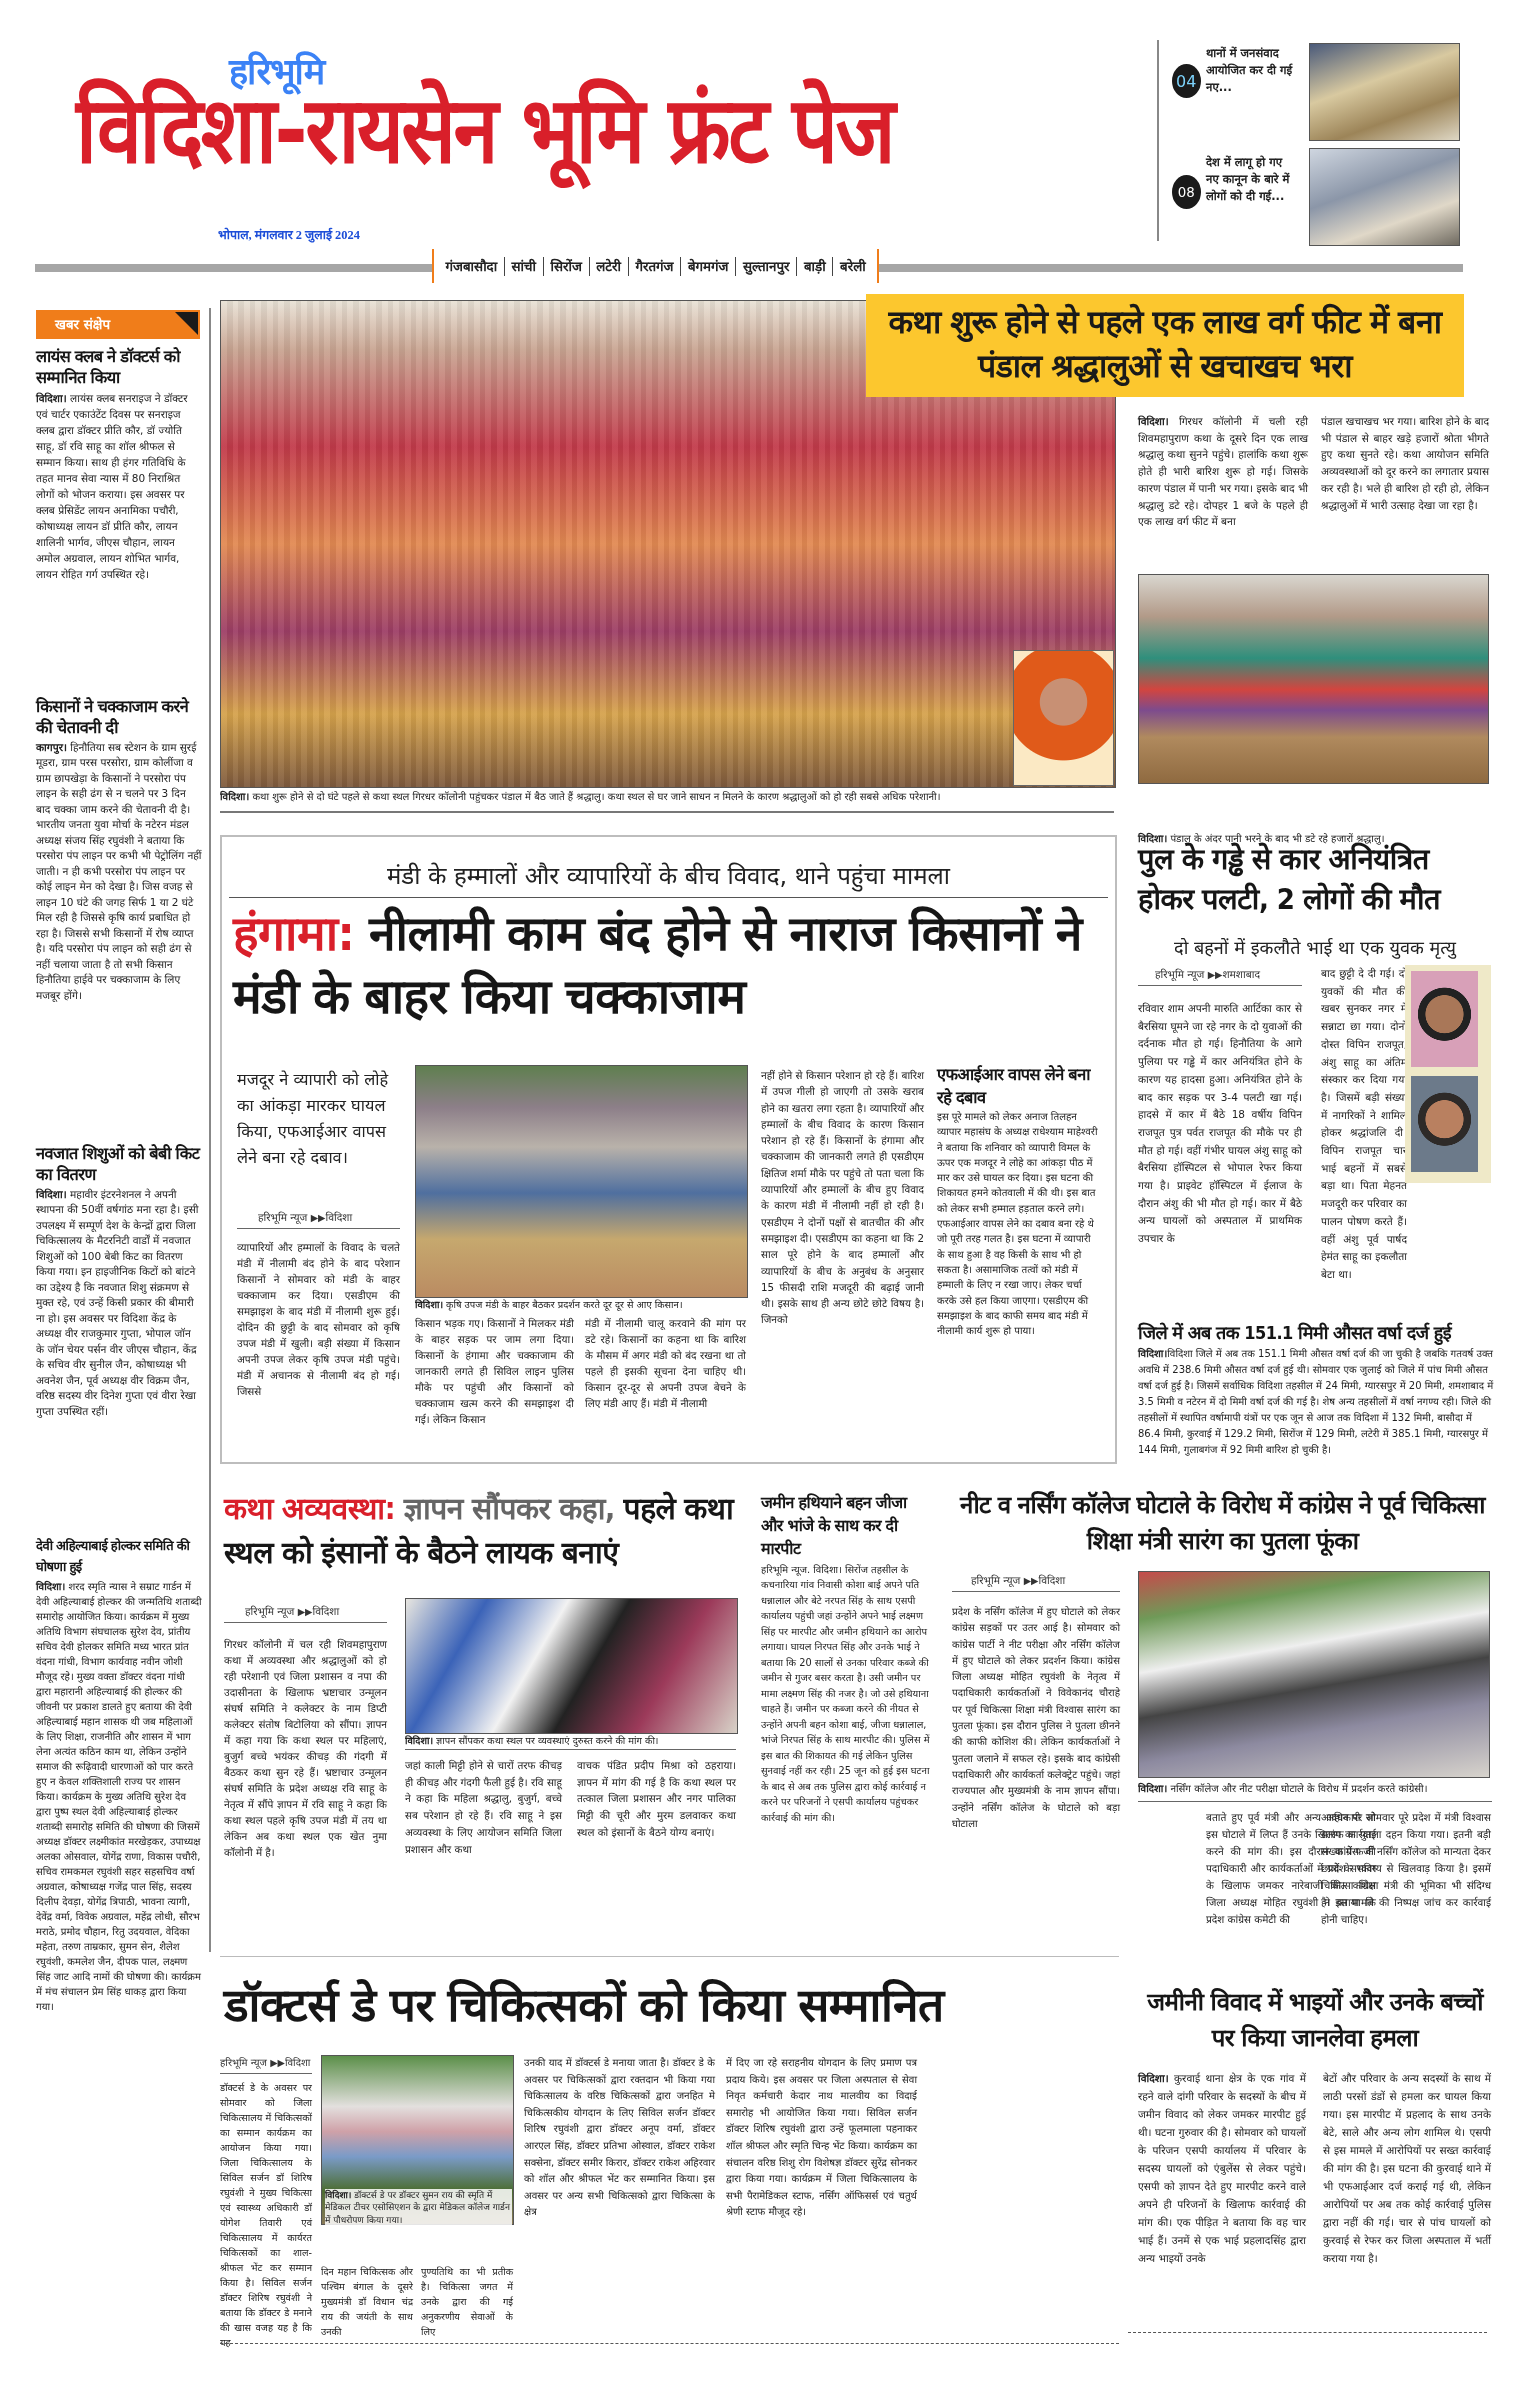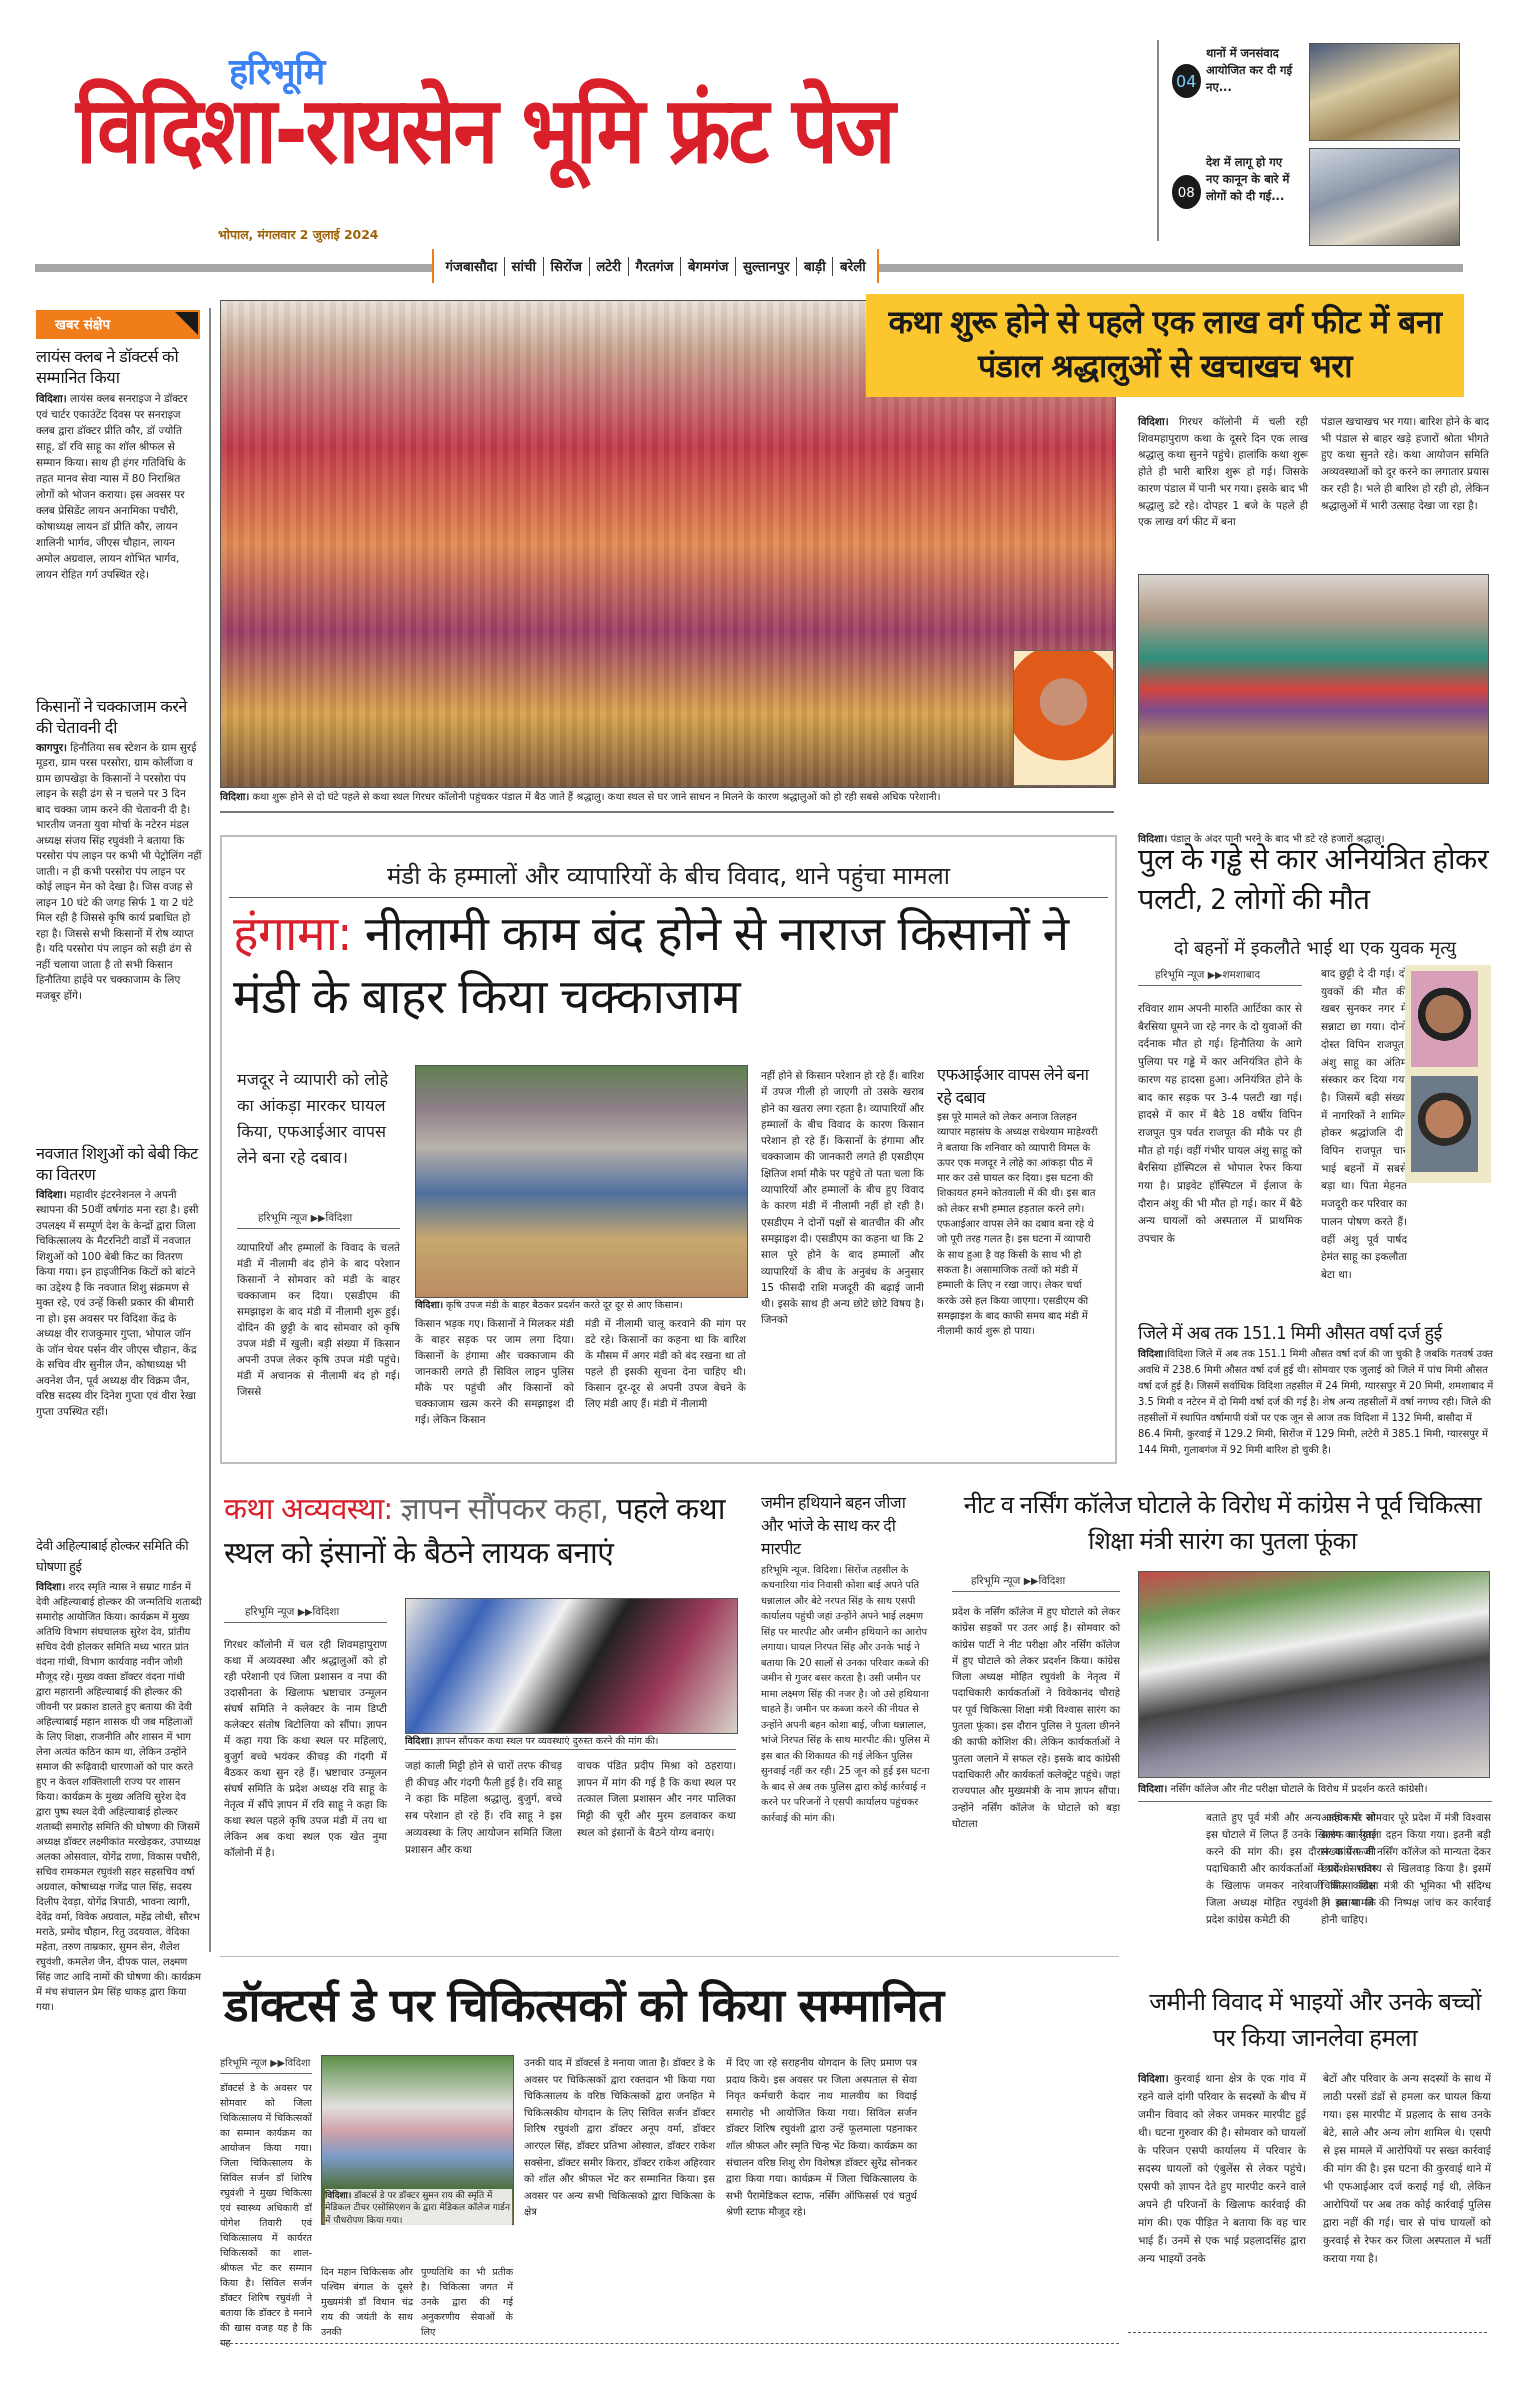--- a/index.html
+++ b/index.html
@@ -1,33 +1,33 @@
 <!DOCTYPE html>
 <html><head>
 <meta charset="utf-8">
 <style>
   html,body{margin:0;padding:0;background:#fff;}
   body{width:1524px;height:2399px;position:relative;overflow:hidden;font-family:"DejaVu Sans",sans-serif;color:#1a1a1a;}
   .abs{position:absolute;}
   .txt{font-size:11px;line-height:16.3px;text-align:justify;color:#222;}
   .txt b{font-weight:bold;}
-  .hl{font-family:"DejaVu Sans Condensed","DejaVu Sans",sans-serif;font-weight:normal;color:#161616;letter-spacing:-0.5px;}
+  .hl{font-family:"DejaVu Sans Condensed","DejaVu Sans",sans-serif;font-weight:bold;color:#161616;letter-spacing:-0.5px;}
   .photo{background:linear-gradient(135deg,#8a6a52,#c98e70 30%,#7a5d7a 55%,#c7b08a 80%,#5d7a58);border:1px solid #555;}
   .cap{font-size:10px;line-height:13.4px;color:#222;}
   .byline{font-size:10.5px;color:#333;border-bottom:1.9px solid #666;padding-bottom:3.8px;}
   .byline .arr{color:#333;font-size:9.6px;}
   .vrule{background:#888;width:1.9px;}
   .dash{border-top:1.9px dashed #555;}
 </style>
 </head>
 <body>
 
 <div class="abs" style="left:229px;top:46px;font-size:36px;font-weight:bold;color:#3b82f6;letter-spacing:-1px;">हरिभूमि</div>
 <div class="abs" style="left:76px;top:78px;font-size:92px;font-weight:bold;color:#d91f2a;letter-spacing:-2.9px;line-height:105px;white-space:nowrap;transform:scaleX(0.88);transform-origin:left;">विदिशा-रायसेन भूमि फ्रंट पेज</div>
-<div class="abs" style="left:218px;top:226px;font-size:12.4px;font-weight:bold;color:#a16207;">भोपाल, मंगलवार 2 जुलाई 2024</div>
+<div class="abs" style="left:218px;top:226px;font-size:12.4px;font-weight:bold;color:#1d4ed8;font-family:Liberation Serif, serif;">भोपाल, मंगलवार 2 जुलाई 2024</div>
 
 <div class="abs" style="left:35px;top:264px;width:1428px;height:7.6px;background:#a6a6a6;"></div>
 <div class="abs" style="left:432px;top:249px;height:34px;padding:0 11.5px;background:#fff;border-left:2.9px solid #f07d1a;border-right:2.9px solid #f07d1a;display:flex;align-items:center;gap:0;font-size:13.4px;font-weight:bold;color:#222;" id="towns">
     <span>गंजबासौदा</span>
     <span style="display: inline-block; width: 1px; height: 19px; background: rgb(68, 68, 68); margin: 0px 6.7px;"></span>
     <span>सांची</span>
     <span style="display: inline-block; width: 1px; height: 19px; background: rgb(68, 68, 68); margin: 0px 6.7px;"></span>
     <span>सिरोंज</span>
     <span style="display: inline-block; width: 1px; height: 19px; background: rgb(68, 68, 68); margin: 0px 6.7px;"></span>
     <span>लटेरी</span>

